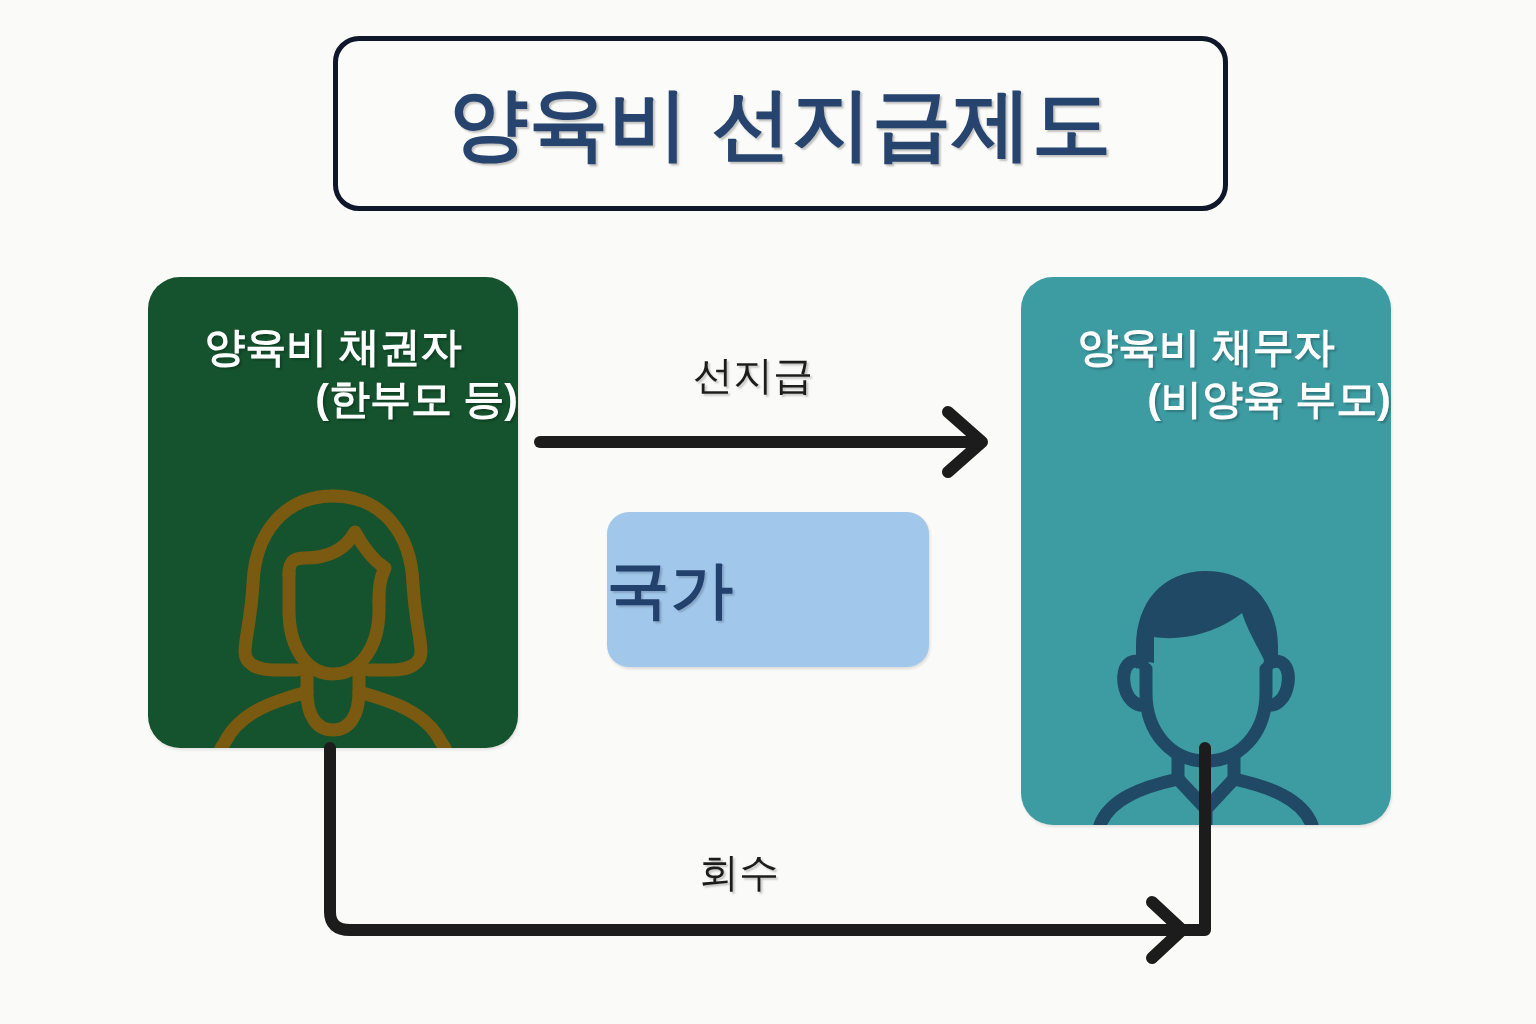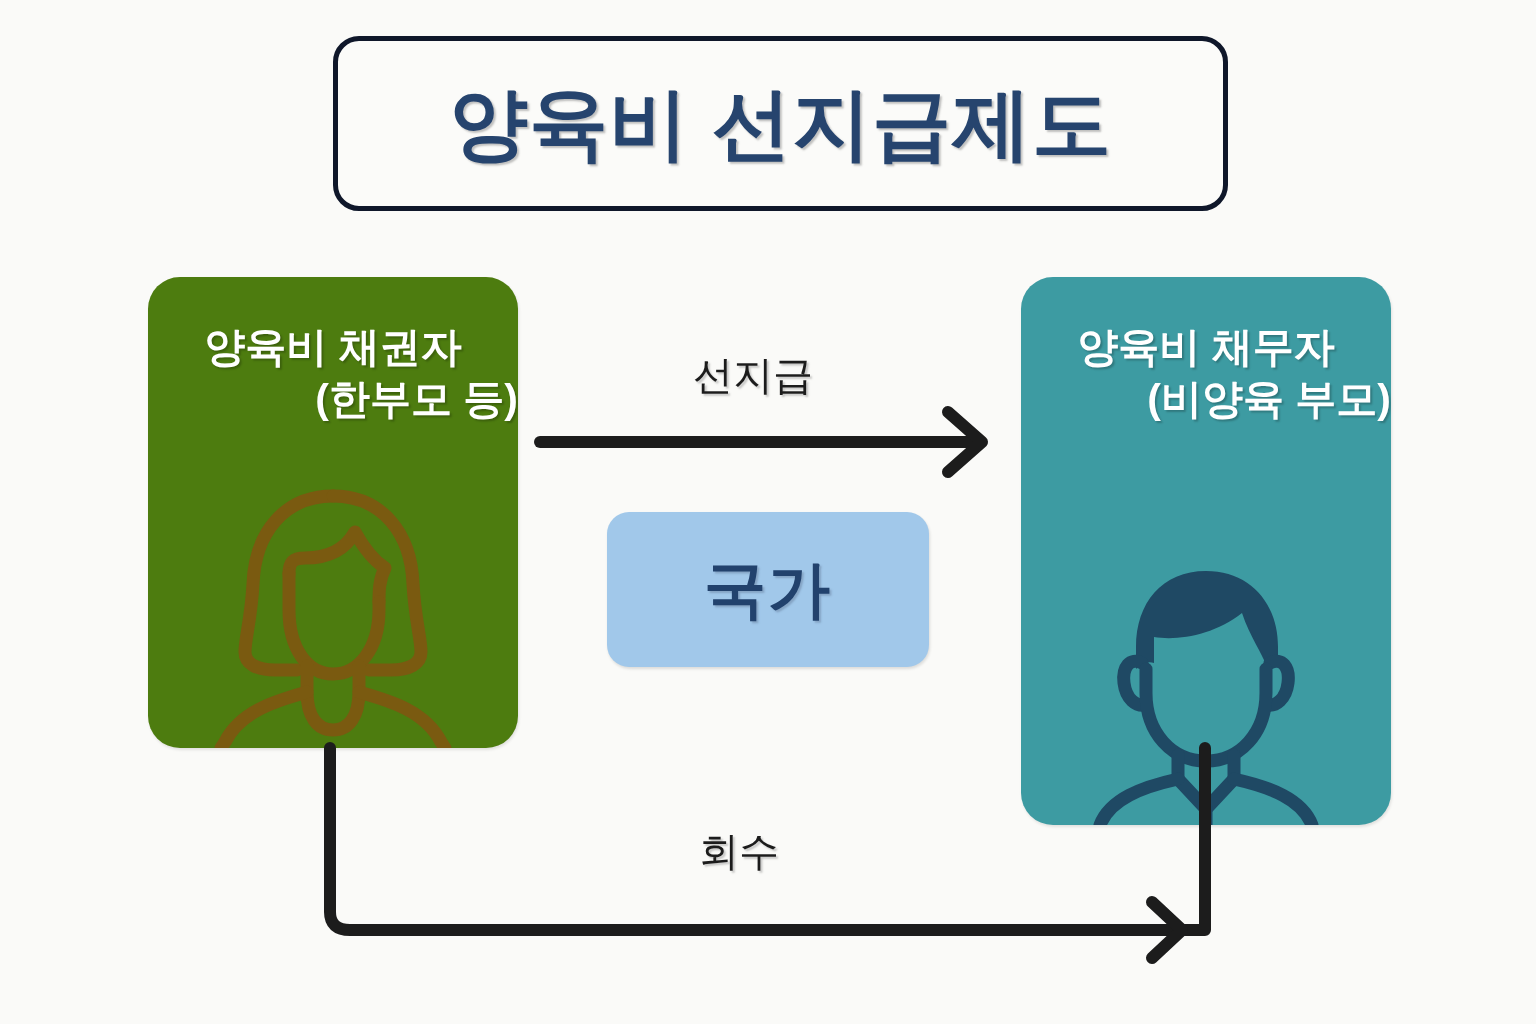--- a/index.html
+++ b/index.html
@@ -46,21 +46,21 @@
     text-shadow: 2px 2px 2px rgba(120,120,120,0.45);
   }
 
   
   .card {
     position: absolute;
     border-radius: 32px;
     overflow: hidden;
     box-shadow: 1px 2px 3px rgba(0,0,0,0.10);
   }
-  .card-left  { left: 148px;  top: 277px; width: 370px; height: 471px; background: #4d7c0f; }
+  .card-left  { left: 148px;  top: 277px; width: 370px; height: 471px; background: #14532d; }
   .card-right { left: 1021px; top: 277px; width: 370px; height: 548px; background: #3d9ba2; }
 
   .card-label {
     position: absolute;
     left: 0;
     right: 0;
     top: 44px;
     text-align: center;
     color: #ffffff;
     font-weight: bold;
@@ -83,21 +83,21 @@
   .nation-box {
     position: absolute;
     left: 607px;
     top: 512px;
     width: 322px;
     height: 155px;
     border-radius: 22px;
     background: #a1c8ea;
     display: flex;
     align-items: center;
-    justify-content: center;
+    justify-content: flex-start;
     box-shadow: 1px 2px 3px rgba(0,0,0,0.12);
   }
   .nation-text {
     font-size: 62px;
     font-weight: bold;
     color: #22426d;
     letter-spacing: 2px;
     line-height: 1;
     text-shadow: 2px 2px 2px rgba(90,110,140,0.40);
   }
@@ -106,21 +106,21 @@
   .flow-label {
     position: absolute;
     font-size: 40px;
     font-weight: normal;
     color: #1c1c1c;
     line-height: 1;
     white-space: nowrap;
     text-shadow: 2px 2px 2px rgba(120,120,120,0.40);
   }
   .label-forward { left: 693px; top: 355px; }
-  .label-recover { left: 699px; top: 831px; }
+  .label-recover { left: 699px; top: 852px; }
 
   
   .arrows {
     position: absolute;
     left: 0;
     top: 0;
     width: 1536px;
     height: 1024px;
     pointer-events: none;
   }

